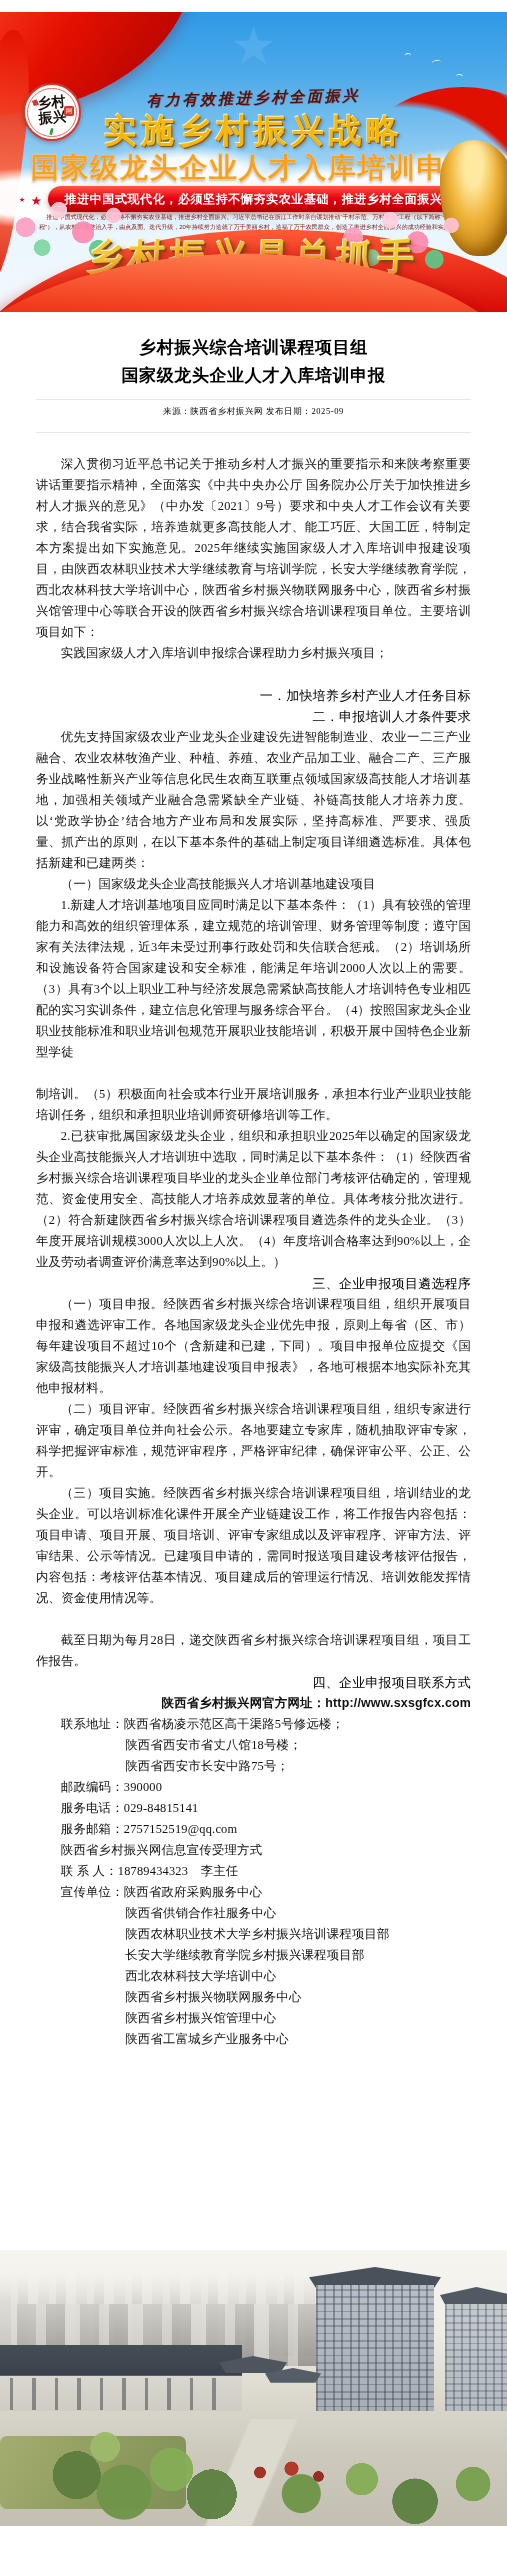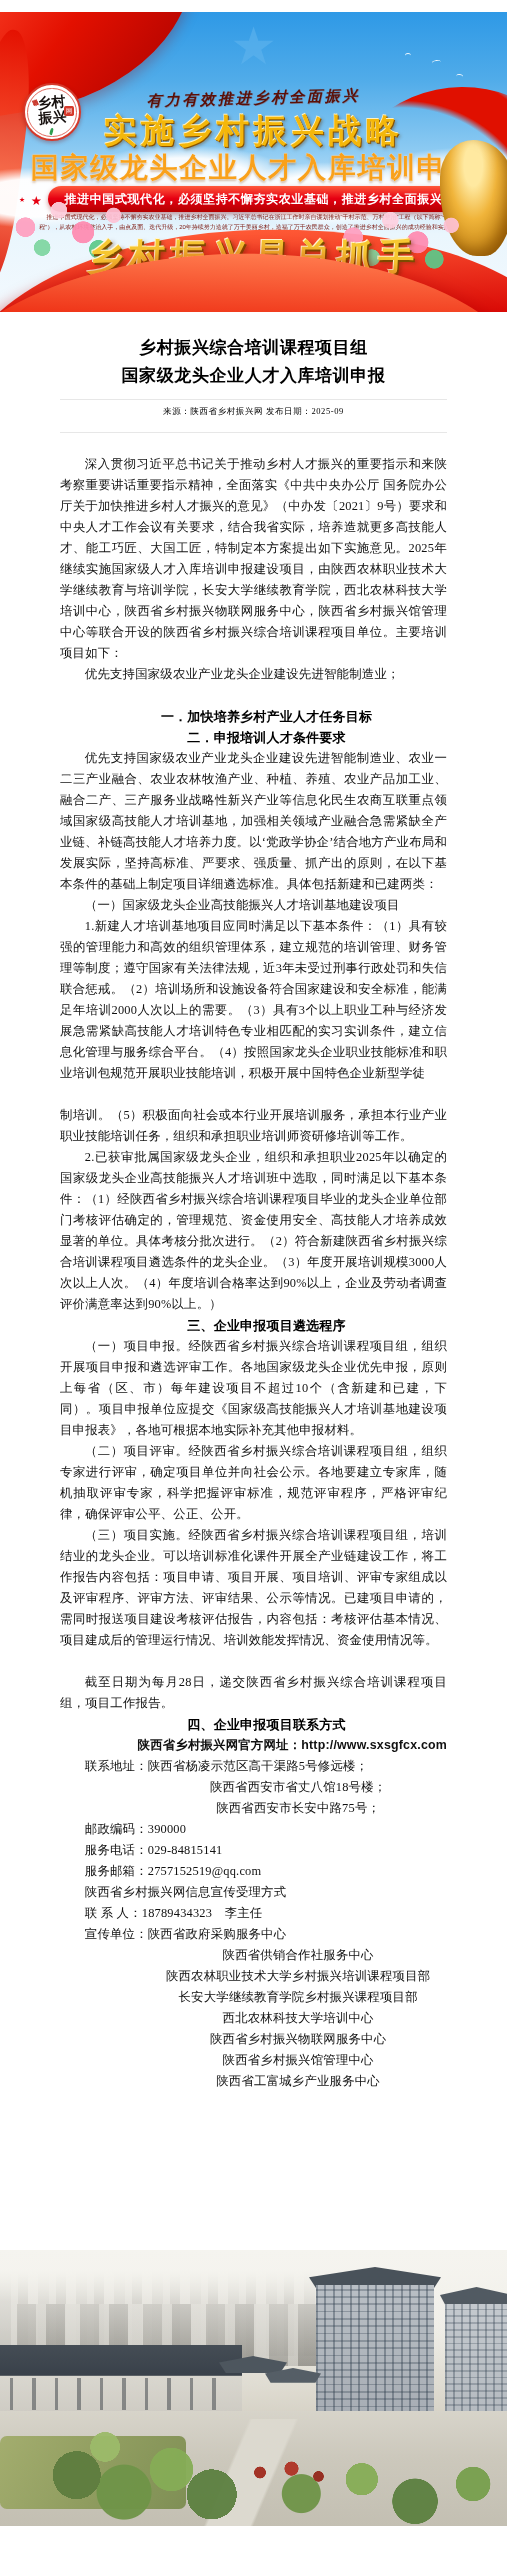--- a/index.html
+++ b/index.html
@@ -78,32 +78,32 @@
     border-radius:48% 52% 0 0/85% 70% 0 0;transform:rotate(-3deg);}
   .wave-front{position:absolute;left:-73px;right:-39px;bottom:-127px;height:186px;z-index:5;
     background:linear-gradient(180deg,#ff7a4d,#e81500 52%,#ad0000);
     border-radius:55% 45% 0 0/95% 80% 0 0;transform:rotate(2deg);
     box-shadow:0 -4.5px 12.4px rgba(180,0,0,.35);}
   .swoosh{position:absolute;right:-85px;bottom:-34px;width:259px;height:259px;border-radius:50%;z-index:2;
     background:radial-gradient(circle at 32% 68%,transparent 54%,#e01000 57% 71%,transparent 74%);
     transform:rotate(22deg);}
 
   
-  .article{position:relative;z-index:2;padding:0 60px;}
+  .article{position:relative;z-index:2;padding:0 36px;}
   .art-title{margin-top:21.4px;text-align:center;font-family:"Liberation Sans","DejaVu Sans",sans-serif;
     font-weight:700;font-size:17px;line-height:28px;color:#000;letter-spacing:0.6px;}
   .divider{height:0.6px;background:#e7e7e7;margin-top:9px;}
   .meta{text-align:center;font-size:8.5px;letter-spacing:0.6px;color:#000;padding:6.2px 0 5.6px;}
   .body-wrap{margin-top:21.4px;font-size:12.4px;line-height:21px;letter-spacing:0.2px;text-align:justify;}
   .bp{}
   .ind{text-indent:2em;}
-  .bh{font-family:"Liberation Sans","DejaVu Sans",sans-serif;font-weight:700;font-size:13px;text-indent:2em;
-    text-align:center;color:#000;}
+  .bh{font-family:"Liberation Sans","DejaVu Sans",sans-serif;font-weight:400;font-size:13px;text-indent:2em;
+    text-align:right;color:#000;}
   .bold-sans{font-family:"Liberation Sans","DejaVu Sans",sans-serif;font-weight:700;font-size:12.4px;text-align:right;}
-  .addr{text-indent:7.2em;text-align:center;}
+  .addr{text-indent:7.2em;text-align:left;}
   .bblank{height:21px;}
 
   
   .photo{position:absolute;left:0;top:2250px;width:507px;height:276px;overflow:hidden;z-index:1;}
   .ph-sky{position:absolute;inset:0;background:linear-gradient(180deg,#f4f3ee 0%,#eceae3 28%,#e0ddd3 48%,#d6d2c6 60%);}
   .ph-skyline{position:absolute;left:0;right:147px;top:21.4px;height:85px;opacity:.8;background:
     repeating-linear-gradient(90deg,#b4b2ab 0 11.3px,#c8c6bf 11.3px 18px,#a5a39c 18px 28px,#d0cec7 28px 38px);
     -webkit-mask-image:linear-gradient(180deg,transparent 0,#000 35%);
     mask-image:linear-gradient(180deg,transparent 0,#000 35%);}
   .ph-skyline2{position:absolute;left:17px;right:169px;top:54px;height:62px;opacity:.9;background:
@@ -197,21 +197,21 @@
   <div class="article">
     <div class="art-title">
       <div>乡村振兴综合培训课程项目组</div>
       <div>国家级龙头企业人才入库培训申报</div>
     </div>
     <div class="divider"></div>
     <div class="meta">来源：陕西省乡村振兴网 发布日期：2025-09</div>
     <div class="divider"></div>
     <div class="body-wrap">
         <div class="bp ind">深入贯彻习近平总书记关于推动乡村人才振兴的重要指示和来陕考察重要讲话重要指示精神，全面落实《中共中央办公厅 国务院办公厅关于加快推进乡村人才振兴的意见》（中办发〔2021〕9号）要求和中央人才工作会议有关要求，结合我省实际，培养造就更多高技能人才、能工巧匠、大国工匠，特制定本方案提出如下实施意见。2025年继续实施国家级人才入库培训申报建设项目，由陕西农林职业技术大学继续教育与培训学院，长安大学继续教育学院，西北农林科技大学培训中心，陕西省乡村振兴物联网服务中心，陕西省乡村振兴馆管理中心等联合开设的陕西省乡村振兴综合培训课程项目单位。主要培训项目如下：</div>
-        <div class="bp ind">优先支持国家级农业产业龙头企业建设先进智能制造业；</div>
+        <div class="bp ind">实践国家级人才入库培训申报综合课程助力乡村振兴项目；</div>
         <div class="bblank"></div>
         <div class="bh">一．加快培养乡村产业人才任务目标</div>
         <div class="bh">二．申报培训人才条件要求</div>
         <div class="bp ind">优先支持国家级农业产业龙头企业建设先进智能制造业、农业一二三产业融合、农业农林牧渔产业、种植、养殖、农业产品加工业、融合二产、三产服务业战略性新兴产业等信息化民生农商互联重点领域国家级高技能人才培训基地，加强相关领域产业融合急需紧缺全产业链、补链高技能人才培养力度。以‘党政学协企’结合地方产业布局和发展实际，坚持高标准、严要求、强质量、抓产出的原则，在以下基本条件的基础上制定项目详细遴选标准。具体包括新建和已建两类：</div>
         <div class="bp ind">（一）国家级龙头企业高技能振兴人才培训基地建设项目</div>
         <div class="bp ind">1.新建人才培训基地项目应同时满足以下基本条件：（1）具有较强的管理能力和高效的组织管理体系，建立规范的培训管理、财务管理等制度；遵守国家有关法律法规，近3年未受过刑事行政处罚和失信联合惩戒。（2）培训场所和设施设备符合国家建设和安全标准，能满足年培训2000人次以上的需要。（3）具有3个以上职业工种与经济发展急需紧缺高技能人才培训特色专业相匹配的实习实训条件，建立信息化管理与服务综合平台。（4）按照国家龙头企业职业技能标准和职业培训包规范开展职业技能培训，积极开展中国特色企业新型学徒</div>
         <div class="bblank"></div>
         <div class="bp">制培训。（5）积极面向社会或本行业开展培训服务，承担本行业产业职业技能培训任务，组织和承担职业培训师资研修培训等工作。</div>
         <div class="bp ind">2.已获审批属国家级龙头企业，组织和承担职业2025年以确定的国家级龙头企业高技能振兴人才培训班中选取，同时满足以下基本条件：（1）经陕西省乡村振兴综合培训课程项目毕业的龙头企业单位部门考核评估确定的，管理规范、资金使用安全、高技能人才培养成效显著的单位。具体考核分批次进行。（2）符合新建陕西省乡村振兴综合培训课程项目遴选条件的龙头企业。（3）年度开展培训规模3000人次以上人次。（4）年度培训合格率达到90%以上，企业及劳动者调查评价满意率达到90%以上。）</div>
         <div class="bh">三、企业申报项目遴选程序</div>

